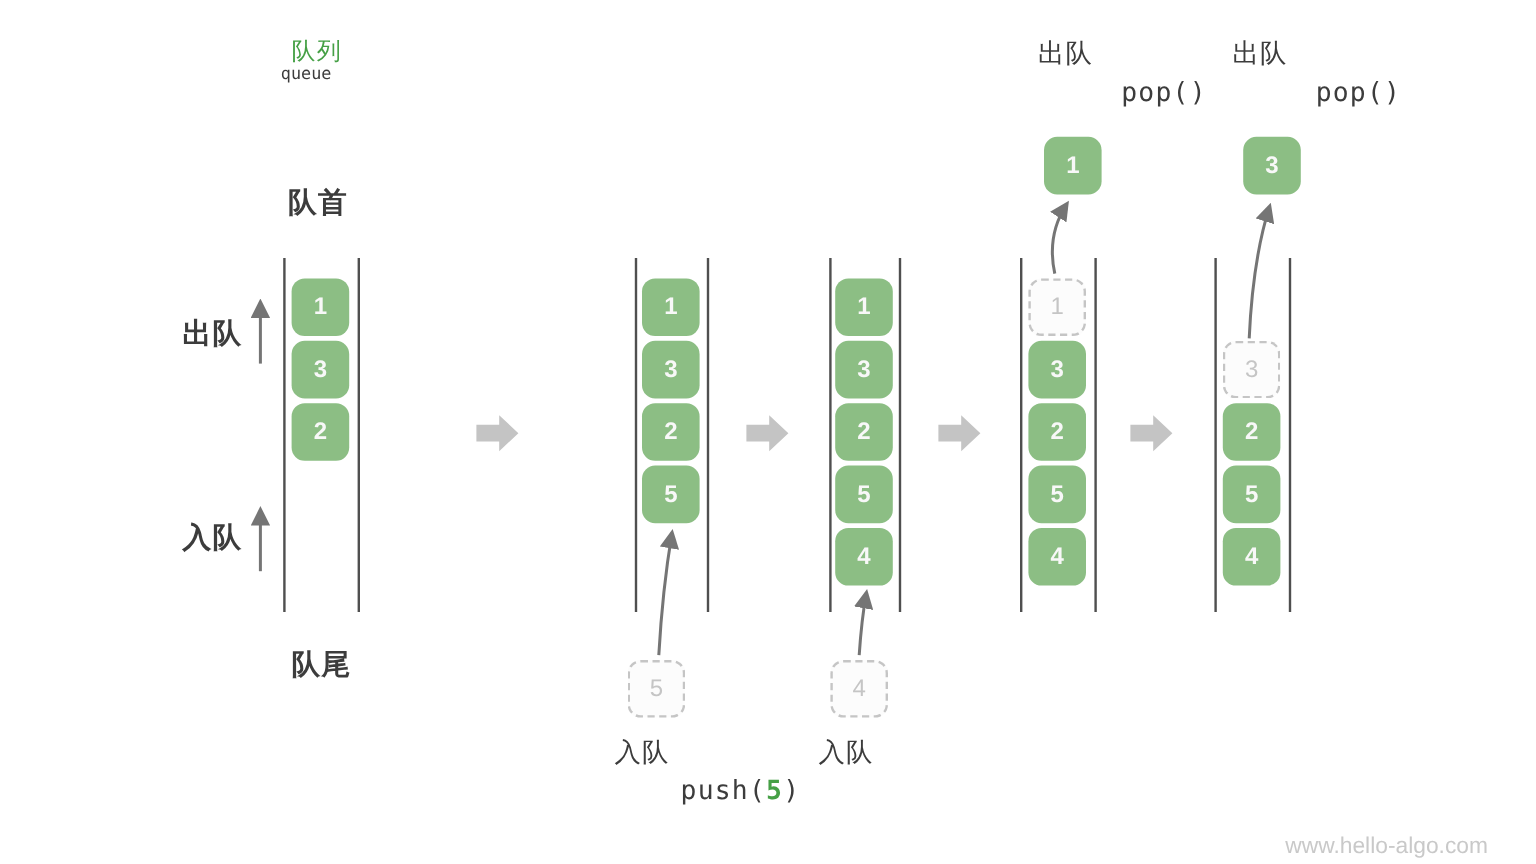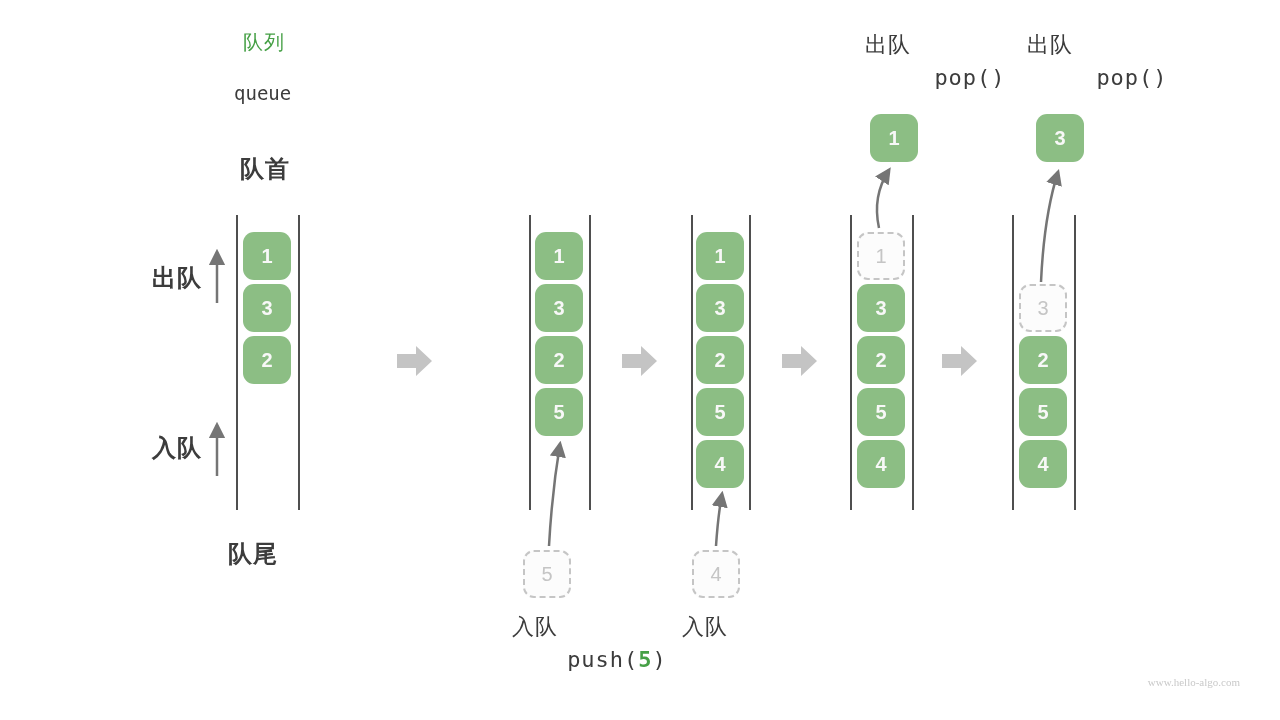--- a/index.html
+++ b/index.html
@@ -5,22 +5,22 @@
   html,body{margin:0;padding:0;background:#fff;}
   .canvas{
     position:relative;width:1280px;height:720px;background:#ffffff;
     font-family:"Liberation Sans",sans-serif;overflow:hidden;
   }
   .title-cn{
     position:absolute;left:243px;top:29px;
     font-size:20px;font-weight:400;color:var(--accent-green);letter-spacing:1px;
   }
   .title-en{
-    position:absolute;left:234px;top:82px;
-    font-family:"DejaVu Sans Mono",monospace;font-size:19px;color:var(--text-dark);
+    position:absolute;left:234px;top:54px;
+    font-family:"DejaVu Sans Mono",monospace;font-size:14px;color:var(--text-dark);
   }
   .side-label{
     position:absolute;font-size:24px;font-weight:700;color:var(--text-dark);letter-spacing:1px;
   }
   .vline{position:absolute;width:1.5px;top:215px;height:295px;background:var(--queue-line);}
   .cell{
     position:absolute;width:48px;height:48px;border-radius:11px;
     background:var(--box-green);color:var(--cell-text);
     font-size:20px;font-weight:600;
     display:flex;align-items:center;justify-content:center;box-sizing:border-box;
@@ -30,37 +30,37 @@
     color:var(--ghost-gray);font-weight:400;
   }
   .cap{position:absolute;width:210px;}
   .cap-cn{font-size:22px;color:var(--text-dark);line-height:26px;letter-spacing:1px;}
   .cap-code{
     font-family:"DejaVu Sans Mono",monospace;font-size:22px;line-height:26px;
     color:var(--text-dark);margin-top:7px;letter-spacing:1px;text-align:center;
   }
   .cap-arg{color:var(--accent-green);font-weight:700;}
   .watermark{
-    position:absolute;right:40px;top:676px;
-    font-family:Liberation Serif, serif;font-size:11px;color:var(--watermark-gray);
+    position:absolute;right:40px;top:695px;
+    font-family:Liberation Sans, sans-serif;font-size:19px;color:var(--watermark-gray);
   }
   svg.overlay{position:absolute;left:0;top:0;pointer-events:none;}
 </style>
 </head>
 <body>
 
 <div class="canvas">
 
   <div class="title-cn">队列</div>
   <div class="title-en">queue</div>
 
   <div class="side-label" style="left:240px;top:153px;">队首</div>
   <div class="side-label" style="left:152px;top:262px;">出队</div>
   <div class="side-label" style="left:152px;top:432px;">入队</div>
-  <div class="side-label" style="left:228px;top:538px;">队尾</div>
+  <div class="side-label" style="left:243px;top:538px;">队尾</div>
 
   <svg class="overlay" width="1280" height="720">
     <defs>
       <marker id="ah" viewBox="0 0 10 10" refX="8" refY="5" markerWidth="6.5" markerHeight="6.5" orient="auto-start-reverse">
         <path d="M0,0 L10,5 L0,10 z" id="ah-shape" fill="#757575"></path>
       </marker>
     </defs>
     <g id="dyn-arrows">
         <path d="M217,303 L217,252" fill="none" stroke="#757575" stroke-width="2.5" marker-end="url(#ah)"></path>
         <path d="M217,476 L217,425" fill="none" stroke="#757575" stroke-width="2.5" marker-end="url(#ah)"></path>

